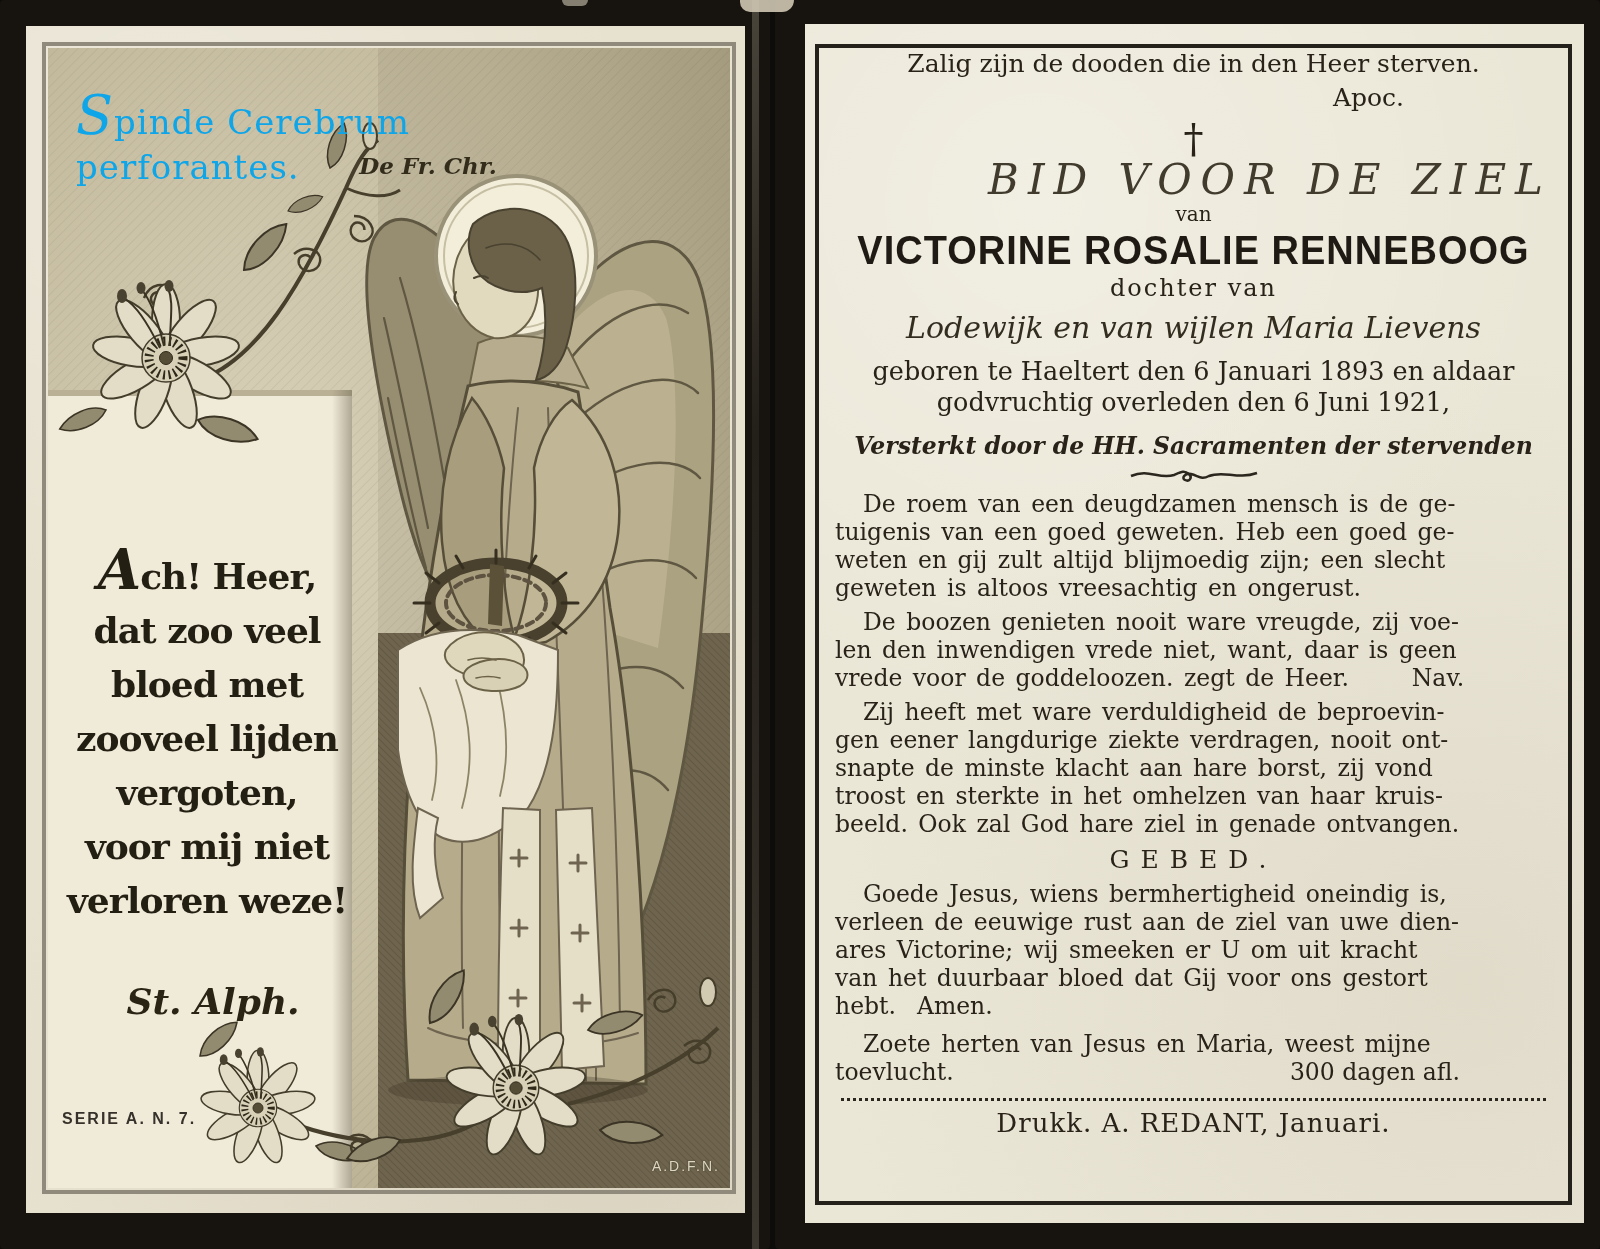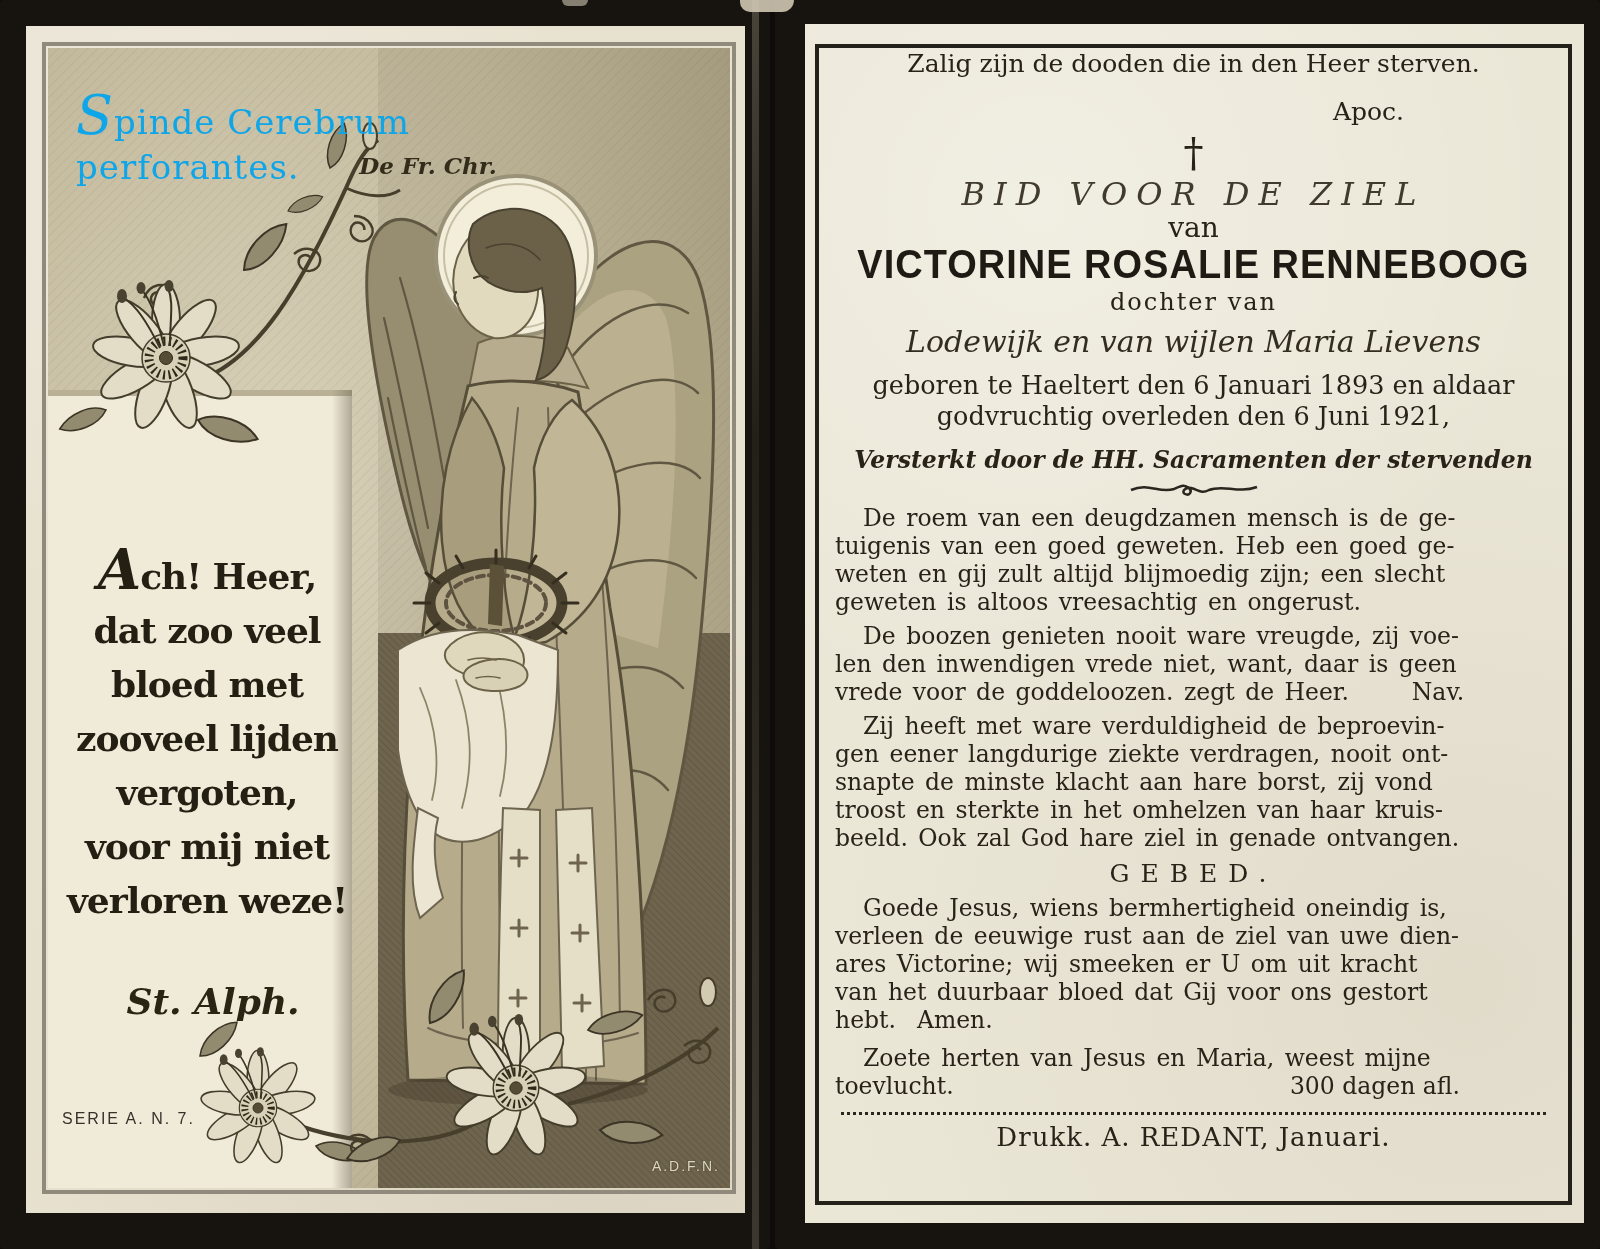--- a/index.html
+++ b/index.html
@@ -20,39 +20,39 @@
   .l-title{left:28px;top:36px;width:565px;text-align:left;font-size:34px;letter-spacing:1px;
     color:#0ea5e9;}
   .l-title::first-letter{font-size:54px;font-style:italic;}
   .l-attr{left:180px;top:104px;width:400px;text-align:center;font-style:italic;font-weight:bold;
     font-size:23px;color:#332c1b;}
   .l-verse{left:2px;top:494px;width:314px;text-align:center;font-weight:bold;font-size:36px;
     line-height:54px;white-space:pre-line;color:#241f13;letter-spacing:-1px;}
   .l-verse::first-letter{font-size:56px;font-style:italic;}
   .l-verse-attr{left:60px;top:932px;width:210px;text-align:center;font-style:italic;
     font-weight:bold;font-size:36px;color:#2a2415;}
-  .l-series{left:14px;top:1062px;font-family:"Liberation Sans",sans-serif;font-weight:400;
+  .l-series{left:14px;top:1062px;font-family:"Liberation Sans",sans-serif;font-weight:700;
     font-size:16px;letter-spacing:2px;color:#36312a;}
   .l-artist{right:10px;top:1110px;font-family:"Liberation Sans",sans-serif;font-size:14px;
     letter-spacing:2px;color:#ddd6c0;text-shadow:0 0 2px #3e382a;}
   
   .card-right{left:775px;width:825px;background:#17140f;}
   .cream-right{position:absolute;left:30px;top:24px;right:16px;bottom:26px;background:#ebe7d7;
     background-image:radial-gradient(circle at 30% 15%,rgba(255,255,255,.3),transparent 45%),
                      radial-gradient(circle at 85% 80%,rgba(130,115,85,.10),transparent 55%);}
   .rule-frame{position:absolute;inset:20px 12px 18px 10px;border:4px solid #24201a;}
   .r-content{position:absolute;inset:24px 32px 22px 30px;color:#282218;font-size:23.5px;
     line-height:28px;}
   .center{text-align:center;}
   .r-epigraph{margin-top:2px;font-size:25px;}
-  .r-apoc{text-align:right;padding-right:148px;font-size:25px;margin-top:20px;}
+  .r-apoc{text-align:right;padding-right:148px;font-size:25px;margin-top:6px;}
   .r-cross{text-align:center;font-size:40px;line-height:44px;margin-top:4px;}
-  .r-heading{text-align:center;font-style:italic;font-size:32px;letter-spacing:9px;
+  .r-heading{text-align:right;font-style:italic;font-size:42px;letter-spacing:9px;
     margin-top:6px;color:#413b2d;}
-  .r-van{margin-top:6px;font-size:28px;}
+  .r-van{margin-top:6px;font-size:20px;}
   .r-name{margin-top:8px;font-family:"Liberation Sans",sans-serif;font-weight:700;font-size:38px;
     letter-spacing:1px;transform:scaleY(1.08);color:#1f1b14;}
   .r-rel{margin-top:10px;font-size:24px;letter-spacing:2px;}
   .r-parents{margin-top:12px;font-style:italic;font-size:30px;color:#332d20;}
   .r-dates{margin-top:14px;font-size:25.5px;line-height:31px;white-space:pre-line;}
   .r-sacr{margin-top:14px;font-style:italic;font-weight:bold;font-size:23.5px;}
   .r-squiggle{display:block;margin:6px auto 0;}
   .r-para{margin:6px 0 0;text-indent:28px;white-space:pre-wrap;word-spacing:3px;}
   .r-gebed{margin-top:8px;font-size:25px;letter-spacing:11px;}
   .r-closing-l1{margin-top:10px;text-indent:28px;word-spacing:3px;}

